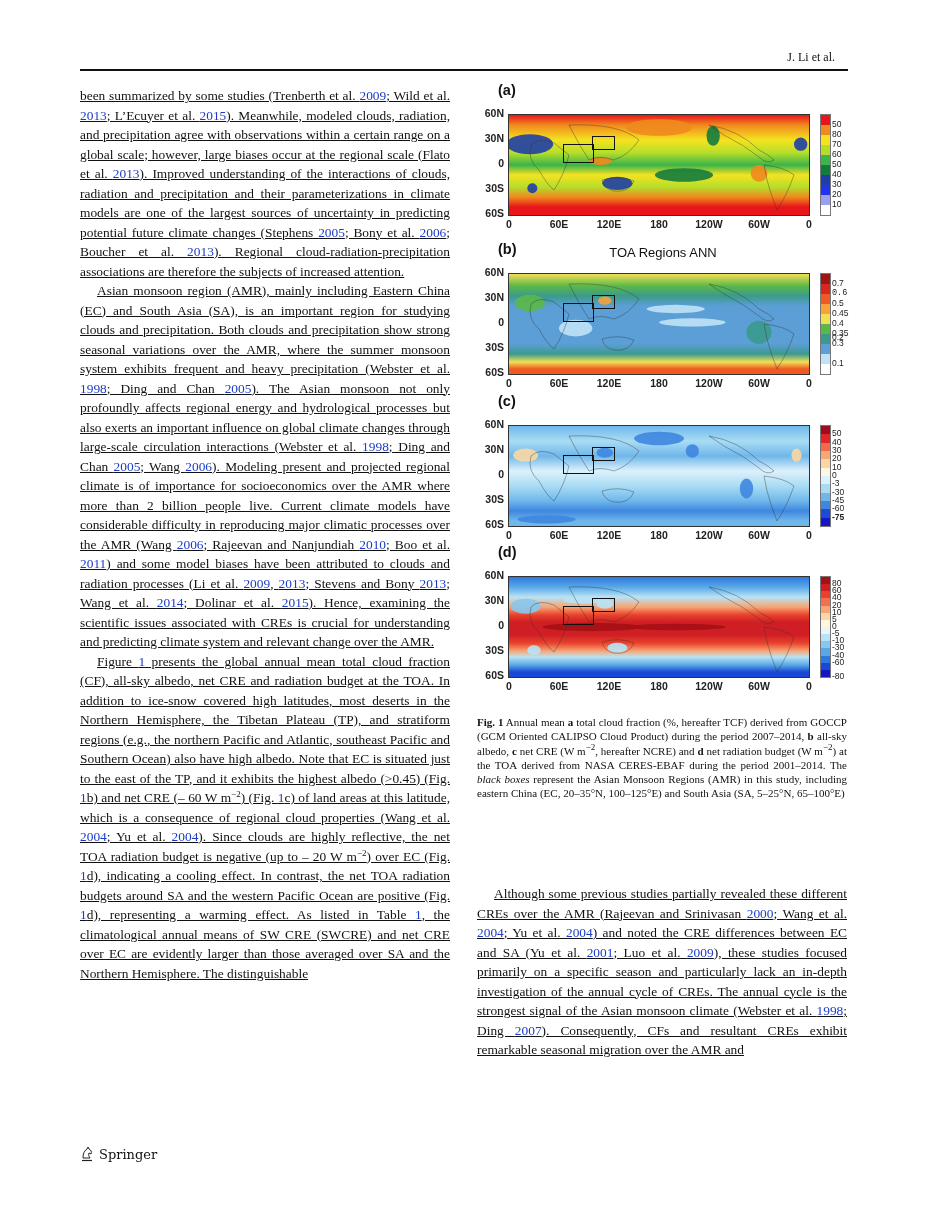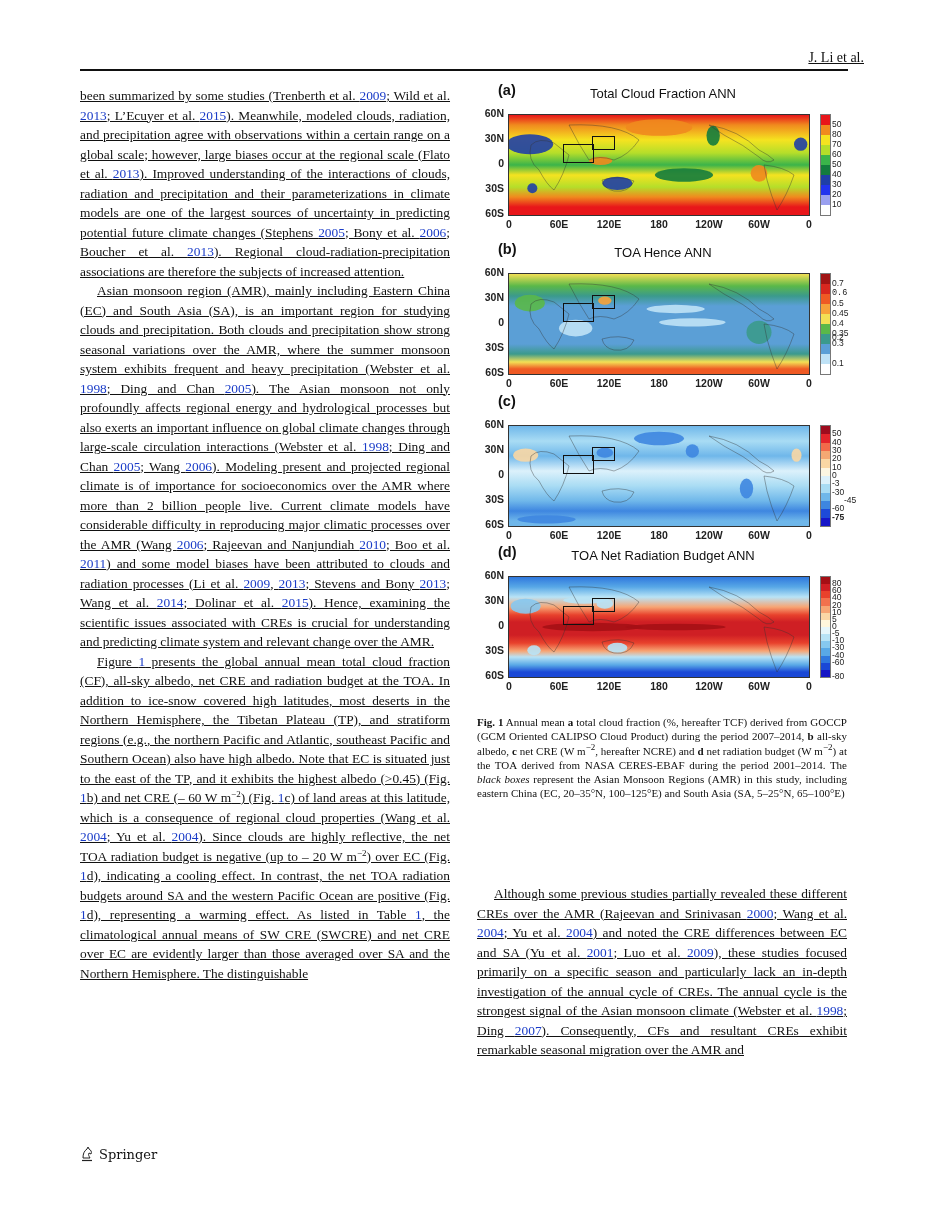--- a/index.html
+++ b/index.html
@@ -1,18 +1,18 @@
 <!DOCTYPE html>
 <html><head>
 <meta charset="utf-8">
 <style>
   html, body { margin:0; padding:0; background:#fff; }
   body { width:925px; height:1230px; position:relative; overflow:hidden;
          font-family:"Liberation Serif", "DejaVu Serif", serif; color:#111; }
-  .running-head { position:absolute; right:61px; top:50px; font-size:14px;text-decoration:underline; }
+  .running-head { position:absolute; right:90px; top:50px; font-size:12px; }
   .head-rule { position:absolute; left:80px; right:77px; top:69px; height:1.5px; background:#111; }
   .col { position:absolute; font-size:13.4px; line-height:19.5px; text-align:justify; hyphens:manual;text-decoration:underline; }
   .col p { margin:0; }
   .col p.ind { text-indent:17px; }
   .left-col { left:80px; top:86px; width:370px; }
   .right-bottom { left:477px; top:884px; width:370px; }
   a.ref, span.ref { color:#1a3cc8; text-decoration:none; }
   sup { font-size:9px; line-height:0; }
   .caption { position:absolute; left:477px; top:715px; width:370px; font-size:11px; line-height:14.3px; text-align:justify; }
   .caption b { font-weight:bold; }
@@ -45,21 +45,20 @@
     <p class="ind">Asian monsoon region (AMR), mainly including Eastern China (EC) and South Asia (SA), is an important region for studying clouds and precipitation. Both clouds and precipitation show strong seasonal variations over the AMR, where the summer monsoon system exhibits frequent and heavy precipitation (Webster et al. <span class="ref">1998</span>; Ding and Chan <span class="ref">2005</span>). The Asian monsoon not only profoundly affects regional energy and hydrological processes but also exerts an important influence on global climate changes through large-scale circulation interactions (Webster et al. <span class="ref">1998</span>; Ding and Chan <span class="ref">2005</span>; Wang <span class="ref">2006</span>). Modeling present and projected regional climate is of importance for socioeconomics over the AMR where more than 2 billion people live. Current climate models have considerable difficulty in reproducing major climatic processes over the AMR (Wang <span class="ref">2006</span>; Rajeevan and Nanjundiah <span class="ref">2010</span>; Boo et al. <span class="ref">2011</span>) and some model biases have been attributed to clouds and radiation processes (Li et al. <span class="ref">2009</span>, <span class="ref">2013</span>; Stevens and Bony <span class="ref">2013</span>; Wang et al. <span class="ref">2014</span>; Dolinar et al. <span class="ref">2015</span>). Hence, examining the scientific issues associated with CREs is crucial for understanding and predicting climate system and relevant change over the AMR.</p>
     <p class="ind">Figure <span class="ref">1</span> presents the global annual mean total cloud fraction (CF), all-sky albedo, net CRE and radiation budget at the TOA. In addition to ice-snow covered high latitudes, most deserts in the Northern Hemisphere, the Tibetan Plateau (TP), and stratiform regions (e.g., the northern Pacific and Atlantic, southeast Pacific and Southern Ocean) also have high albedo. Note that EC is situated just to the east of the TP, and it exhibits the highest albedo (&gt;0.45) (Fig. <span class="ref">1</span>b) and net CRE (– 60 W m<sup>−2</sup>) (Fig. <span class="ref">1</span>c) of land areas at this latitude, which is a consequence of regional cloud properties (Wang et al. <span class="ref">2004</span>; Yu et al. <span class="ref">2004</span>). Since clouds are highly reflective, the net TOA radiation budget is negative (up to – 20 W m<sup>−2</sup>) over EC (Fig. <span class="ref">1</span>d), indicating a cooling effect. In contrast, the net TOA radiation budgets around SA and the western Pacific Ocean are positive (Fig. <span class="ref">1</span>d), representing a warming effect. As listed in Table <span class="ref">1</span>, the climatological annual means of SW CRE (SWCRE) and net CRE over EC are evidently larger than those averaged over SA and the Northern Hemisphere. The distinguishable</p>
   </div>
 <div class="col right-bottom" id="right-col">
     <p class="ind">Although some previous studies partially revealed these different CREs over the AMR (Rajeevan and Srinivasan <span class="ref">2000</span>; Wang et al. <span class="ref">2004</span>; Yu et al. <span class="ref">2004</span>) and noted the CRE differences between EC and SA (Yu et al. <span class="ref">2001</span>; Luo et al. <span class="ref">2009</span>), these studies focused primarily on a specific season and particularly lack an in-depth investigation of the annual cycle of CREs. The annual cycle is the strongest signal of the Asian monsoon climate (Webster et al. <span class="ref">1998</span>; Ding <span class="ref">2007</span>). Consequently, CFs and resultant CREs exhibit remarkable seasonal migration over the AMR and</p>
   </div>
 
 <div id="figure">
     <div class="panel" style="top: 82px;">
       <div class="letter">(a)</div>
-      <div class="ptitle">Total Cloud Fraction  ANN</div>
       <div class="map" style="background: linear-gradient(rgb(232, 22, 26) 0%, rgb(240, 138, 30) 10%, rgb(245, 227, 32) 25%, rgb(181, 222, 42) 38%, rgb(59, 180, 74) 50%, rgb(245, 227, 32) 60%, rgb(181, 222, 42) 72%, rgb(240, 138, 30) 82%, rgb(232, 22, 26) 92%);">
         <svg viewBox="0 0 300 100" preserveAspectRatio="none">
           <ellipse cx="20.833333333333336" cy="29.166666666666668" rx="23.333333333333332" ry="10" fill="#1f3fa6" opacity="0.9"></ellipse>
           <ellipse cx="108.33333333333333" cy="68.33333333333333" rx="15" ry="6.666666666666667" fill="#1f3fa6" opacity="0.9"></ellipse>
           <ellipse cx="175" cy="60" rx="29.166666666666668" ry="6.666666666666667" fill="#137c3d" opacity="0.9"></ellipse>
           <ellipse cx="204.16666666666669" cy="20.833333333333336" rx="6.666666666666667" ry="10" fill="#137c3d" opacity="0.9"></ellipse>
           <ellipse cx="150" cy="12.5" rx="33.333333333333336" ry="8.333333333333334" fill="#f08a1e" opacity="0.9"></ellipse>
           <ellipse cx="250" cy="58.333333333333336" rx="8.333333333333334" ry="8.333333333333334" fill="#f08a1e" opacity="0.9"></ellipse>
           <ellipse cx="91.66666666666667" cy="45.83333333333333" rx="11.666666666666666" ry="4.166666666666667" fill="#f08a1e" opacity="0.9"></ellipse>
           <ellipse cx="23.333333333333332" cy="73.33333333333333" rx="5" ry="5" fill="#1f3fa6" opacity="0.9"></ellipse>
@@ -104,21 +103,21 @@
         <span style="top: 40px;">60</span>
         <span style="top: 50px;">50</span>
         <span style="top: 60px;">40</span>
         <span style="top: 70px;">30</span>
         <span style="top: 80px;">20</span>
         <span style="top: 90px;">10</span>
       </div>
     </div>
     <div class="panel" style="top: 241px;">
       <div class="letter">(b)</div>
-      <div class="ptitle">TOA Hence  ANN</div>
+      <div class="ptitle">TOA Regions  ANN</div>
       <div class="map" style="background: linear-gradient(rgb(243, 224, 85) 0%, rgb(90, 184, 73) 12%, rgb(59, 154, 140) 22%, rgb(91, 159, 214) 32%, rgb(91, 159, 214) 70%, rgb(59, 154, 140) 80%, rgb(243, 224, 85) 88%, rgb(239, 90, 36) 95%);">
         <svg viewBox="0 0 300 100" preserveAspectRatio="none">
           <ellipse cx="95.83333333333333" cy="26.666666666666668" rx="6.666666666666667" ry="4.166666666666667" fill="#f7a23a" opacity="0.9"></ellipse>
           <ellipse cx="166.66666666666669" cy="35" rx="29.166666666666668" ry="4.166666666666667" fill="#bfe2f6" opacity="0.9"></ellipse>
           <ellipse cx="183.33333333333334" cy="48.333333333333336" rx="33.333333333333336" ry="4.166666666666667" fill="#bfe2f6" opacity="0.9"></ellipse>
           <ellipse cx="66.66666666666666" cy="54.166666666666664" rx="16.666666666666668" ry="8.333333333333334" fill="#bfe2f6" opacity="0.9"></ellipse>
           <ellipse cx="20.833333333333336" cy="29.166666666666668" rx="15" ry="8.333333333333334" fill="#5ab849" opacity="0.9"></ellipse>
           <ellipse cx="250" cy="58.333333333333336" rx="12.5" ry="11.666666666666666" fill="#3b9a8c" opacity="0.9"></ellipse>
           <path d="M22 30 Q30 22 45 28 L60 40 Q55 60 45 75 Q38 70 30 55 Q18 45 22 30 Z" fill="none" stroke="#333" stroke-width="0.4"></path>
           <path d="M60 10 Q110 8 130 25 Q120 40 105 45 Q90 40 80 45 Q70 30 60 10 Z" fill="none" stroke="#333" stroke-width="0.4"></path>
@@ -213,28 +212,27 @@
       </div>
       <div class="cticks">
         <span style="top: 8.33333px;">50</span>
         <span style="top: 16.6667px;">40</span>
         <span style="top: 25px;">30</span>
         <span style="top: 33.3333px;">20</span>
         <span style="top: 41.6667px;">10</span>
         <span style="top: 50px;">0</span>
         <span style="top: 58.3333px;">-3</span>
         <span style="top: 66.6667px;">-30</span>
-        <span style="top: 75px; padding-left: 12px;">-45</span>
+        <span style="top: 75px;">-45</span>
         <span style="top: 83.3333px;">-60</span>
         <span style="top: 91.6667px; font-weight: bold;">-75</span>
       </div>
     </div>
     <div class="panel" style="top: 544px;">
       <div class="letter">(d)</div>
-      <div class="ptitle">TOA Net Radiation Budget  ANN</div>
       <div class="map" style="background: linear-gradient(rgb(47, 120, 222) 0%, rgb(88, 168, 230) 10%, rgb(184, 227, 246) 20%, rgb(247, 165, 116) 30%, rgb(232, 65, 44) 38%, rgb(207, 31, 36) 45%, rgb(207, 31, 36) 58%, rgb(232, 65, 44) 66%, rgb(247, 165, 116) 74%, rgb(184, 227, 246) 80%, rgb(88, 168, 230) 88%, rgb(26, 72, 214) 95%);">
         <svg viewBox="0 0 300 100" preserveAspectRatio="none">
           <ellipse cx="16.666666666666664" cy="29.166666666666668" rx="15" ry="7.5" fill="#86c8ef" opacity="0.9"></ellipse>
           <ellipse cx="75" cy="23.333333333333332" rx="20.833333333333332" ry="3.3333333333333335" fill="#b8e3f6" opacity="0.9"></ellipse>
           <ellipse cx="95.83333333333333" cy="26.666666666666668" rx="8.333333333333334" ry="5" fill="#b8e3f6" opacity="0.9"></ellipse>
           <ellipse cx="108.33333333333333" cy="70.83333333333334" rx="10" ry="5" fill="#b8e3f6" opacity="0.9"></ellipse>
           <ellipse cx="25" cy="73.33333333333333" rx="6.666666666666667" ry="5" fill="#b8e3f6" opacity="0.9"></ellipse>
           <ellipse cx="83.33333333333334" cy="50" rx="50" ry="4.166666666666667" fill="#a50f15" opacity="0.9"></ellipse>
           <ellipse cx="166.66666666666669" cy="50" rx="50" ry="3.3333333333333335" fill="#a50f15" opacity="0.9"></ellipse>
           <path d="M22 30 Q30 22 45 28 L60 40 Q55 60 45 75 Q38 70 30 55 Q18 45 22 30 Z" fill="none" stroke="#333" stroke-width="0.4"></path>

